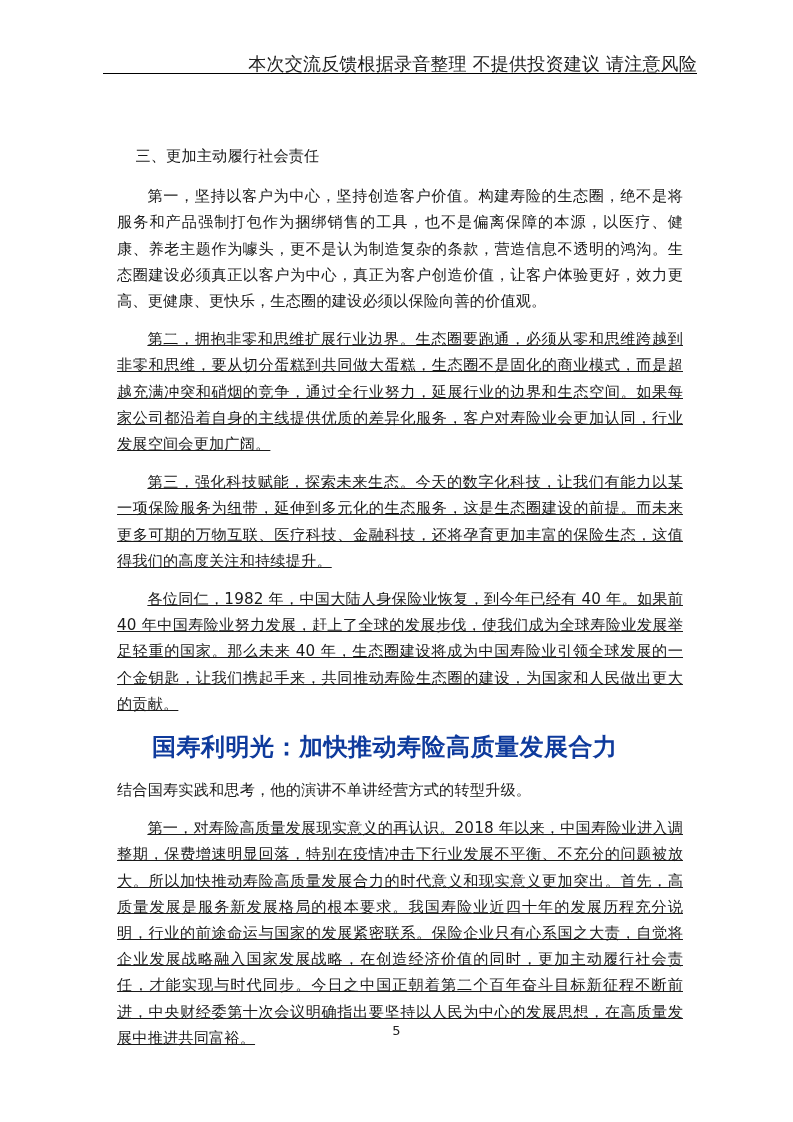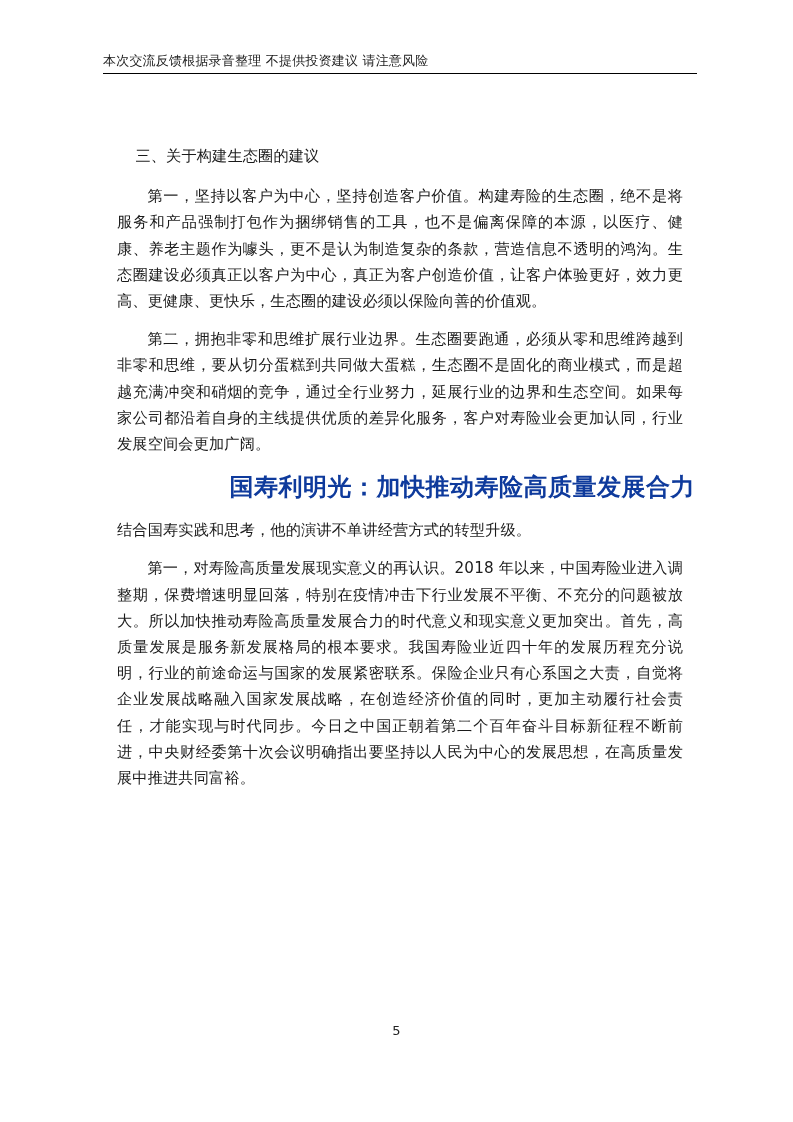--- a/index.html
+++ b/index.html
@@ -1,41 +1,43 @@
 <!DOCTYPE html>
 <html><head>
 <meta charset="utf-8">
 <style>
   html, body { margin: 0; padding: 0; background: #ffffff; }
   body { width: 793px; height: 1122px; position: relative; overflow: hidden;
          font-family: "DejaVu Sans", "Liberation Sans", sans-serif; color: #1a1a1a; }
-  .header { position: absolute; top: 52px; left: 103px; width: 594px; text-align: left;
-            font-size: 13px; color: #222; letter-spacing: 0.2px; }
+  .header { position: absolute; top: 52px; left: 103px; width: 594px; text-align: right;
+            font-size: 18px; color: #222; letter-spacing: 0.2px; }
   .header-rule { position: absolute; top: 73px; left: 103px; width: 594px; height: 0;
                  border-top: 1.3px solid #000; }
   .content { position: absolute; top: 143px; left: 105px; width: 590px; }
   p { margin: 12px; font-size: 15.2px; line-height: 26.2px; text-align: justify;
       text-indent: 2em; letter-spacing: 0.15px; }
   .section-head { margin: 0 0 14px 0; }
-  .gap { margin-top: 10px; }
+  .gap { margin-top: 10px; text-decoration: underline; }
   h2 { margin: 10px 0 4px 0; font-size: 24px; line-height: 36px; font-weight: bold;
-       color: #0e3a9c; text-align: right; padding-left: 47px; letter-spacing: 0.5px; }
+       color: #0e3a9c; text-align: left; padding-left: 47px; letter-spacing: 0.5px; }
   p.noindent { text-indent: 0; }
   .page-num { position: absolute; top: 1023px; left: 0; width: 793px; text-align: center;
               font-size: 13px; color: #222; }
 </style>
 </head>
 <body>
 
 <div class="header">本次交流反馈根据录音整理 不提供投资建议 请注意风险</div>
 <div class="header-rule"></div>
 
 <div class="content">
-  <p class="section-head">三、关于构建生态圈的建议</p>
+  <p class="section-head">三、更加主动履行社会责任</p>
   <p>第一，坚持以客户为中心，坚持创造客户价值。构建寿险的生态圈，绝不是将服务和产品强制打包作为捆绑销售的工具，也不是偏离保障的本源，以医疗、健康、养老主题作为噱头，更不是认为制造复杂的条款，营造信息不透明的鸿沟。生态圈建设必须真正以客户为中心，真正为客户创造价值，让客户体验更好，效力更高、更健康、更快乐，生态圈的建设必须以保险向善的价值观。</p>
   <p class="gap">第二，拥抱非零和思维扩展行业边界。生态圈要跑通，必须从零和思维跨越到非零和思维，要从切分蛋糕到共同做大蛋糕，生态圈不是固化的商业模式，而是超越充满冲突和硝烟的竞争，通过全行业努力，延展行业的边界和生态空间。如果每家公司都沿着自身的主线提供优质的差异化服务，客户对寿险业会更加认同，行业发展空间会更加广阔。</p>
+  <p class="gap">第三，强化科技赋能，探索未来生态。今天的数字化科技，让我们有能力以某一项保险服务为纽带，延伸到多元化的生态服务，这是生态圈建设的前提。而未来更多可期的万物互联、医疗科技、金融科技，还将孕育更加丰富的保险生态，这值得我们的高度关注和持续提升。</p>
+  <p class="gap">各位同仁，1982 年，中国大陆人身保险业恢复，到今年已经有 40 年。如果前 40 年中国寿险业努力发展，赶上了全球的发展步伐，使我们成为全球寿险业发展举足轻重的国家。那么未来 40 年，生态圈建设将成为中国寿险业引领全球发展的一个金钥匙，让我们携起手来，共同推动寿险生态圈的建设，为国家和人民做出更大的贡献。</p>
 
   <h2>国寿利明光：加快推动寿险高质量发展合力</h2>
   <p class="noindent">结合国寿实践和思考，他的演讲不单讲经营方式的转型升级。</p>
   <p class="gap">第一，对寿险高质量发展现实意义的再认识。2018 年以来，中国寿险业进入调整期，保费增速明显回落，特别在疫情冲击下行业发展不平衡、不充分的问题被放大。所以加快推动寿险高质量发展合力的时代意义和现实意义更加突出。首先，高质量发展是服务新发展格局的根本要求。我国寿险业近四十年的发展历程充分说明，行业的前途命运与国家的发展紧密联系。保险企业只有心系国之大责，自觉将企业发展战略融入国家发展战略，在创造经济价值的同时，更加主动履行社会责任，才能实现与时代同步。今日之中国正朝着第二个百年奋斗目标新征程不断前进，中央财经委第十次会议明确指出要坚持以人民为中心的发展思想，在高质量发展中推进共同富裕。</p>
 </div>
 
 <div class="page-num">5</div>
 
 </body></html>

